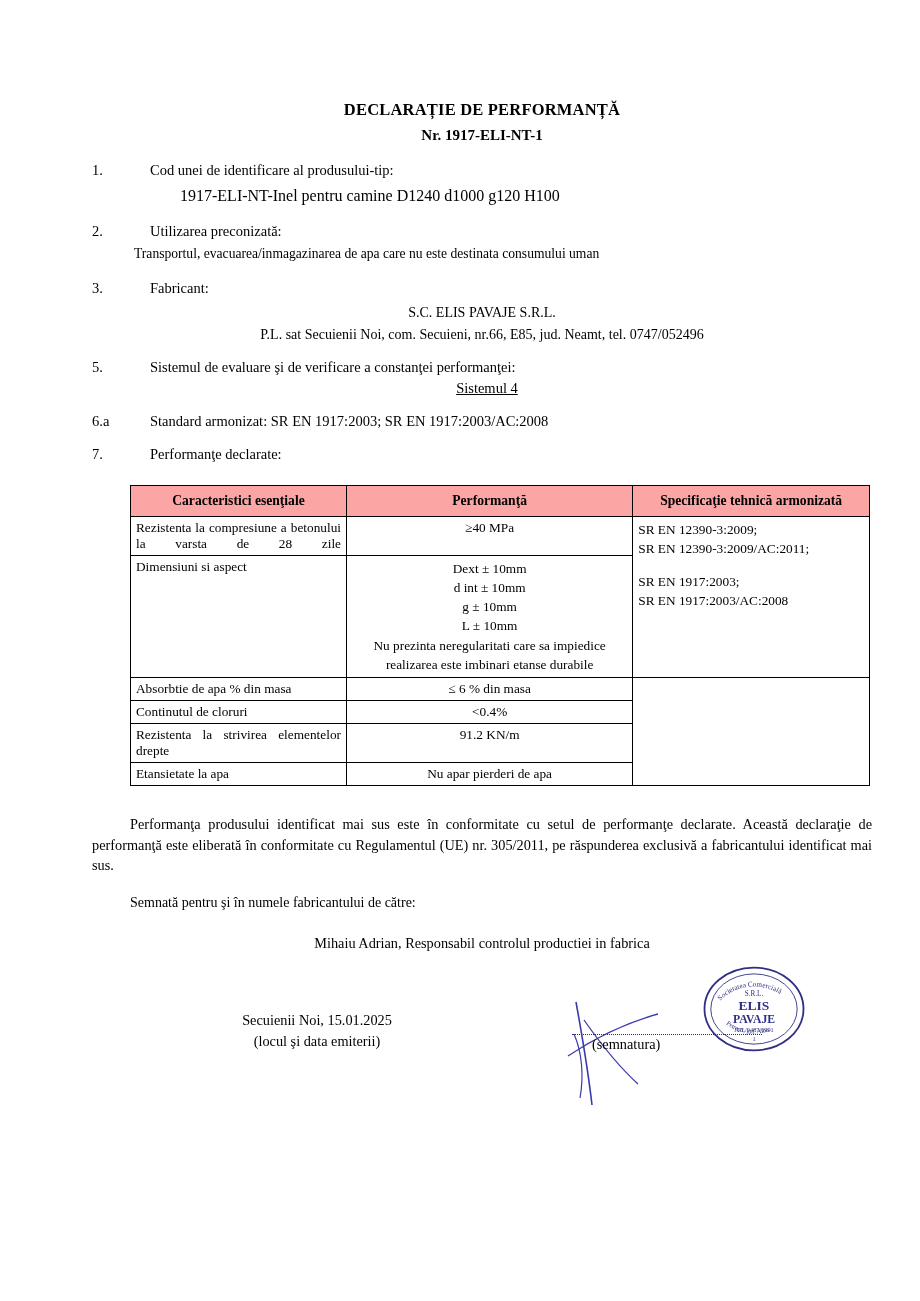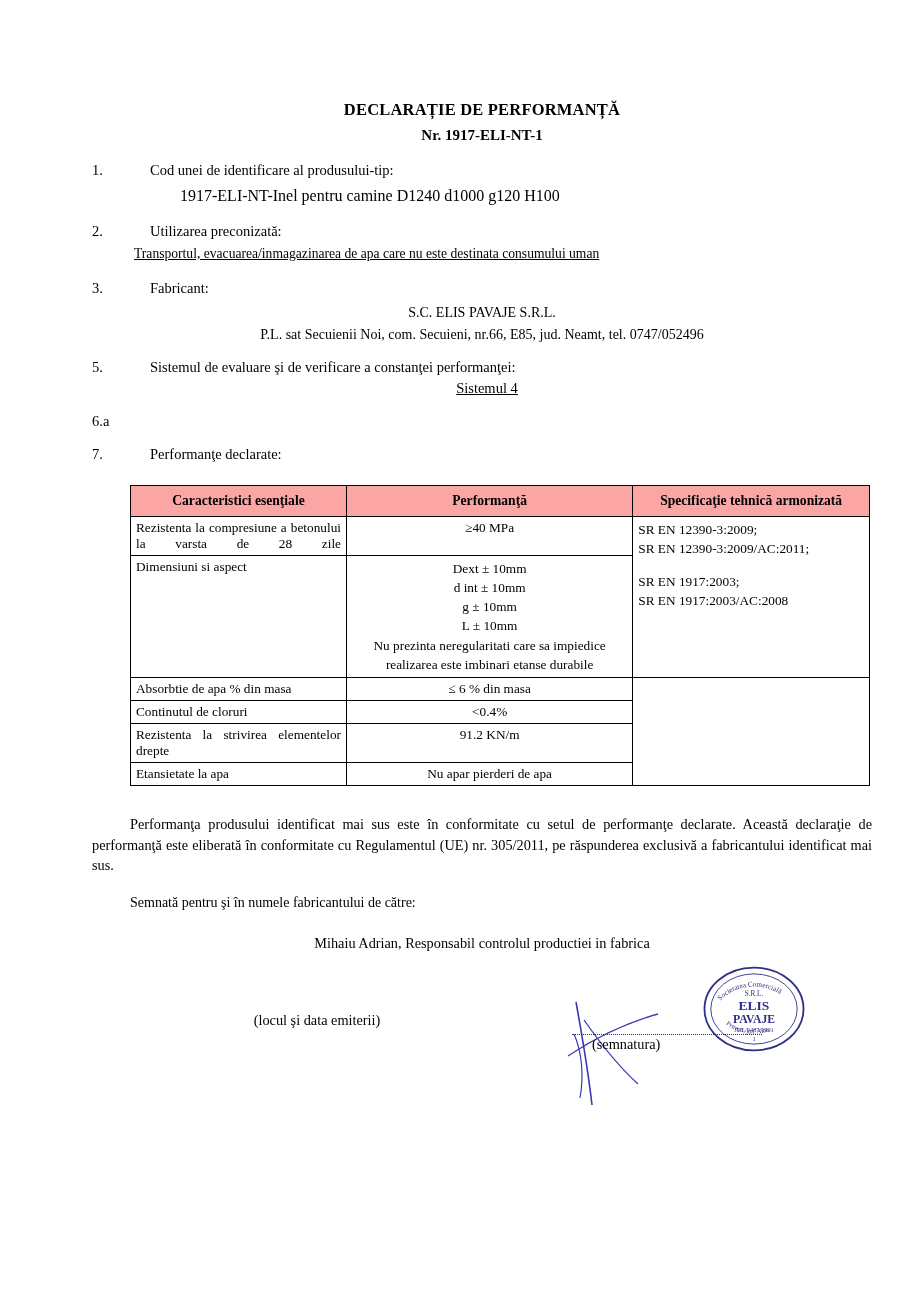--- a/index.html
+++ b/index.html
@@ -55,21 +55,20 @@
   }
   .prod-line {
     margin-top: 6px;
     margin-left: 88px;
     font-size: 16px;
   }
   .indent-1 {
     margin-top: 5px;
     margin-left: 42px;
     font-size: 13.6px;
-    text-decoration: underline;
   }
   .center-line {
     text-align: center;
     font-size: 14px;
     margin-top: 6px;
   }
   .center-line.bold {
     font-size: 14px;
   }
   .center-sys {
@@ -215,20 +214,21 @@
     <div class="center-line">P.L. sat Secuienii Noi, com. Secuieni, nr.66, E85, jud. Neamt, tel. 0747/052496</div>
 
     <div class="sect">
       <div class="num">5.</div>
       <div class="txt">Sistemul de evaluare şi de verificare a constanţei performanţei:</div>
     </div>
     <div class="center-sys">Sistemul 4</div>
 
     <div class="sect">
       <div class="num">6.a</div>
+      <div class="txt">Standard armonizat: SR EN 1917:2003; SR EN 1917:2003/AC:2008</div>
     </div>
 
     <div class="sect">
       <div class="num">7.</div>
       <div class="txt">Performanţe declarate:</div>
     </div>
 
     <table class="perf">
       <thead>
         <tr>
@@ -285,20 +285,21 @@
     </table>
 
     <div class="para">Performanţa produsului identificat mai sus este în conformitate cu setul de performanţe declarate. Această declaraţie de performanţă este eliberată în conformitate cu Regulamentul (UE) nr. 305/2011, pe răspunderea exclusivă a fabricantului identificat mai sus.</div>
 
     <div class="signed">Semnată pentru şi în numele fabricantului de către:</div>
 
     <div class="person">Mihaiu Adrian, Responsabil controlul productiei in fabrica</div>
 
     <div class="footer">
       <div class="place">
+        <div>Secuienii Noi, 15.01.2025</div>
         <div>(locul şi data emiterii)</div>
       </div>
 
       <div class="sig-area">
         <svg class="ink" viewBox="0 0 180 140">
           <path d="M14 22 C 20 55, 26 90, 30 125" stroke="#3a3ab0" stroke-width="1.6" fill="none"></path>
           <path d="M6 76 C 30 60, 60 44, 96 34" stroke="#3a3ab0" stroke-width="1.4" fill="none"></path>
           <path d="M22 40 C 36 60, 54 84, 76 104" stroke="#3a3ab0" stroke-width="1.3" fill="none"></path>
           <path d="M18 118 C 22 96, 20 72, 12 54" stroke="#3a3ab0" stroke-width="1.2" fill="none"></path>
         </svg>

